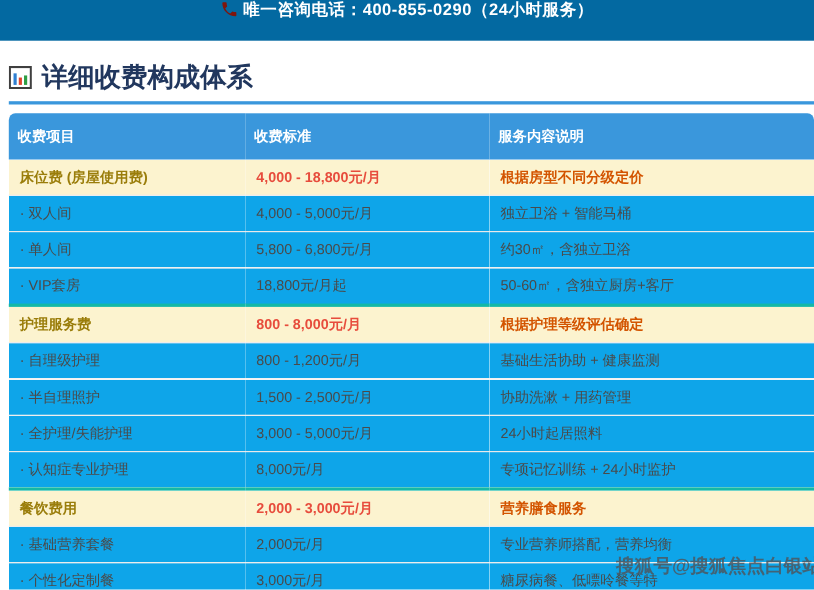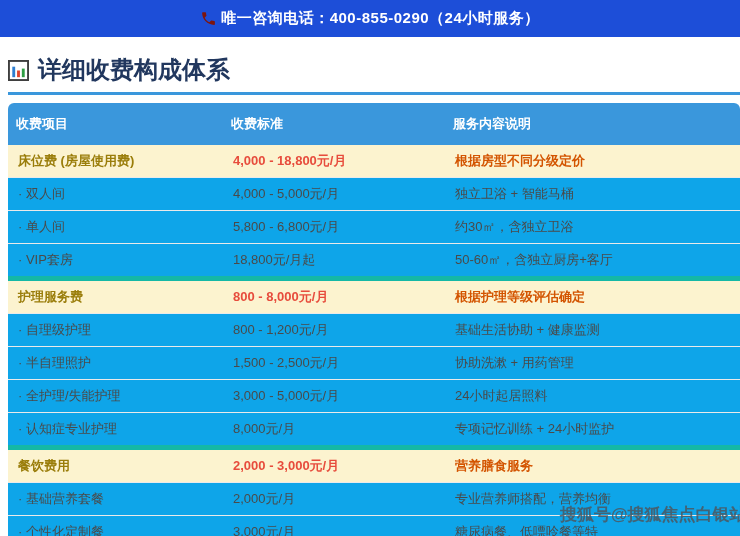--- a/index.html
+++ b/index.html
@@ -7,22 +7,22 @@
     width: 740px; height: 536px;
     overflow: hidden;
     background: #ffffff;
     font-family: "Liberation Sans", "DejaVu Sans", sans-serif;
   }
   .page { position: relative; width: 740px; height: 536px; overflow: hidden; }
 
   
   .banner {
     height: 37px;
-    background: #1d4ed8;
-    display: flex; align-items: center; justify-content: center;
+    background: #0369a1;
+    display: flex; justify-content: center;
     gap: 4px;
     color: #ffffff;
   }
   .banner .txt { font-size: 15px; font-weight: 700; letter-spacing: 0.5px; }
   .phone-ic { width: 17px; height: 17px; display: inline-block; }
 
   
   .section-head {
     margin: 18px 0 0 8px;
     display: flex; align-items: center; gap: 9px;
@@ -66,21 +66,21 @@
     font-size: 13px;
     color: #4a4a4a;
     border-top: 1px solid #eaeaea;
     white-space: nowrap;
     overflow: hidden;
   }
   tbody tr:first-child td { border-top: none; }
 
   tr.plain  td { background: #0ea5e9; }
   tr.stripe td { background: #0ea5e9; margin-top: 8px; }
-  tr.category td { background: #fcf3cf; border-top: 5px solid #14b8a6; }
+  tr.category td { background: #fcf3cf; border-top: 3px solid #14b8a6; }
 
   tr.category td.col-item  { color: #9a7d0a; font-weight: 700; }
   tr.category td.col-price { color: #e74c3c; font-weight: 700; }
   tr.category td.col-desc  { color: #d35400; font-weight: 700; }
 
   
   .watermark {
     position: absolute;
     left: 560px; top: 503px;
     font-size: 17px; font-weight: 700;

